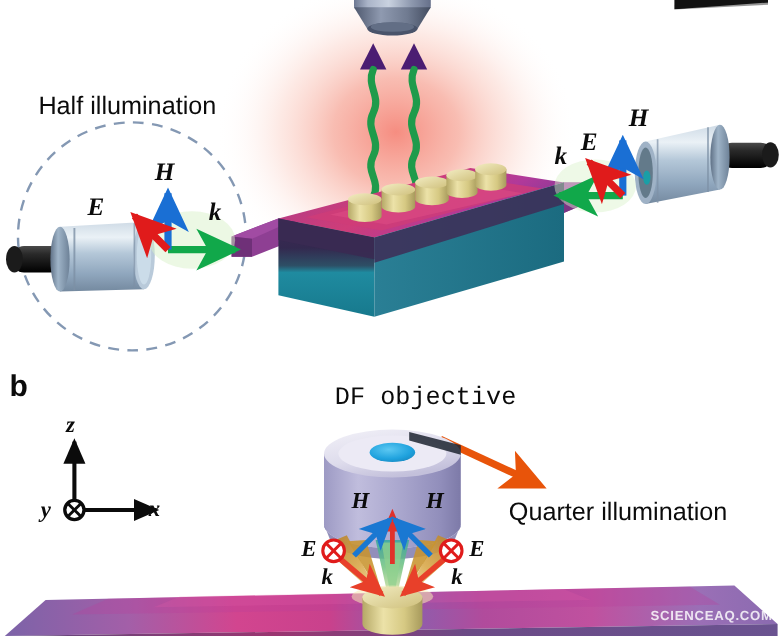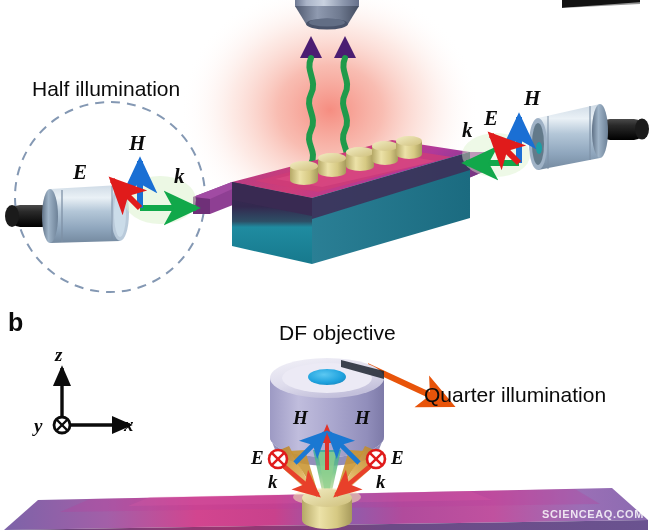--- a/index.html
+++ b/index.html
@@ -406,23 +406,23 @@
   <div class="lbl vec-label" style="left:484px; top:108px;">E</div>
   <div class="lbl vec-label" style="left:524px; top:88px;">H</div>
   <div class="lbl vec-label" style="left:462px; top:120px;">k</div>
 
   <div class="lbl panel-letter" style="left:8px; top:310px;">b</div>
 
   <div class="lbl axis-label" style="left:55px; top:345px;">z</div>
   <div class="lbl axis-label" style="left:124px; top:415px;">x</div>
   <div class="lbl axis-label" style="left:34px; top:416px;">y</div>
 
-  <div class="lbl title-text" style="left:279px; top:322px;">DF objective</div>
-
-  <div class="lbl title-text" style="left:424px; top:384px;">Quarter illumination</div>
+  <div class="lbl title-text" style="left:279px; top:322px;font-family:Liberation Mono, monospace;">DF objective</div>
+
+  <div class="lbl title-text" style="left:424px; top:416px;">Quarter illumination</div>
 
   <div class="lbl vec-label-small" style="left:293px; top:408px;">H</div>
   <div class="lbl vec-label-small" style="left:355px; top:408px;">H</div>
   <div class="lbl vec-label-small" style="left:251px; top:448px;">E</div>
   <div class="lbl vec-label-small" style="left:391px; top:448px;">E</div>
   <div class="lbl vec-label-small" style="left:268px; top:472px;">k</div>
   <div class="lbl vec-label-small" style="left:376px; top:472px;">k</div>
 
   <div class="watermark" style="right:6px; bottom:10px;">SCIENCEAQ.COM</div>
 

